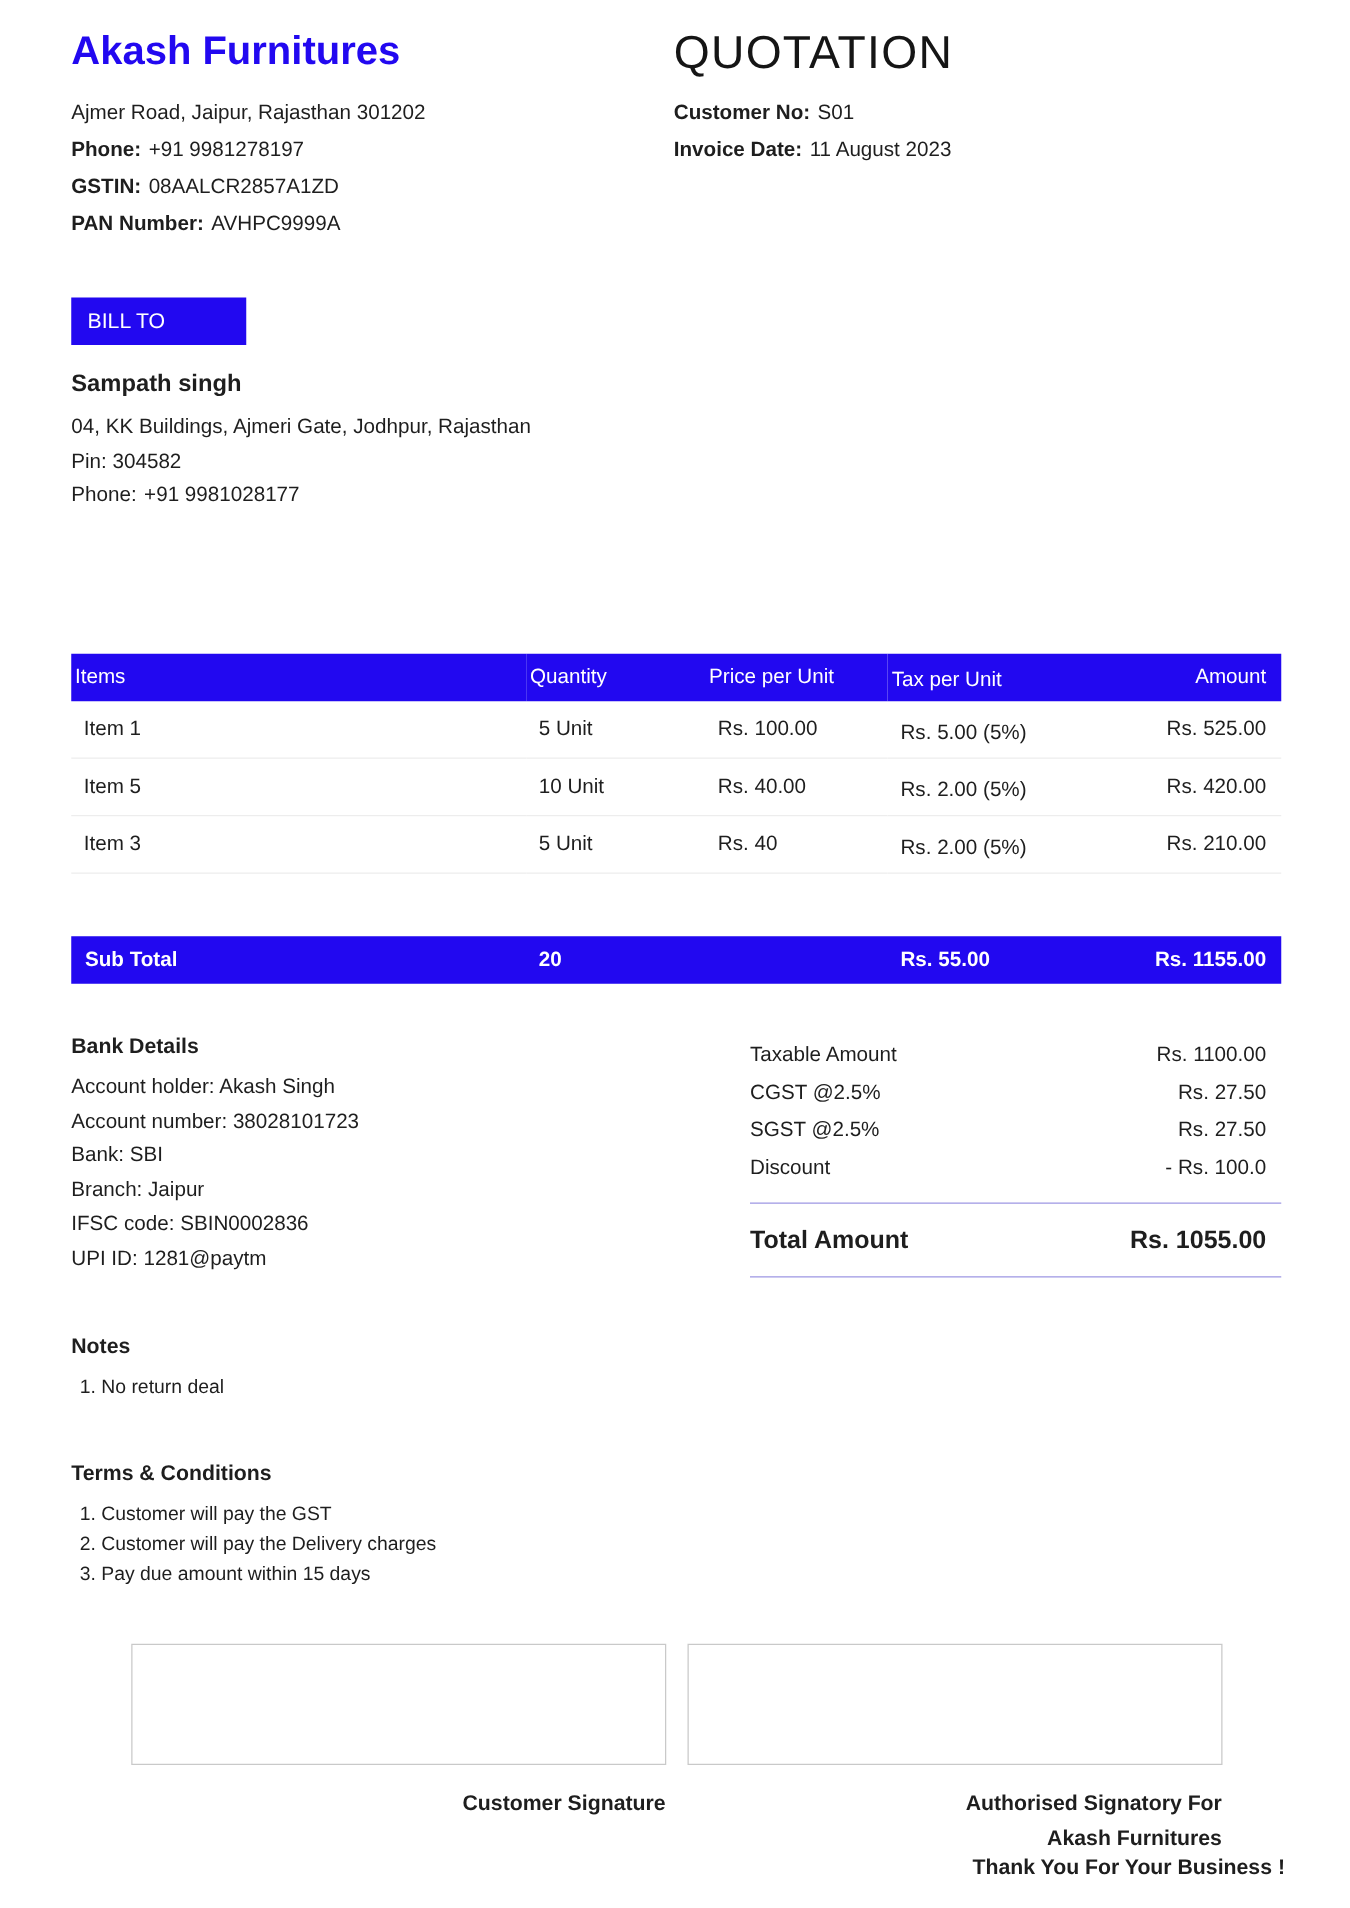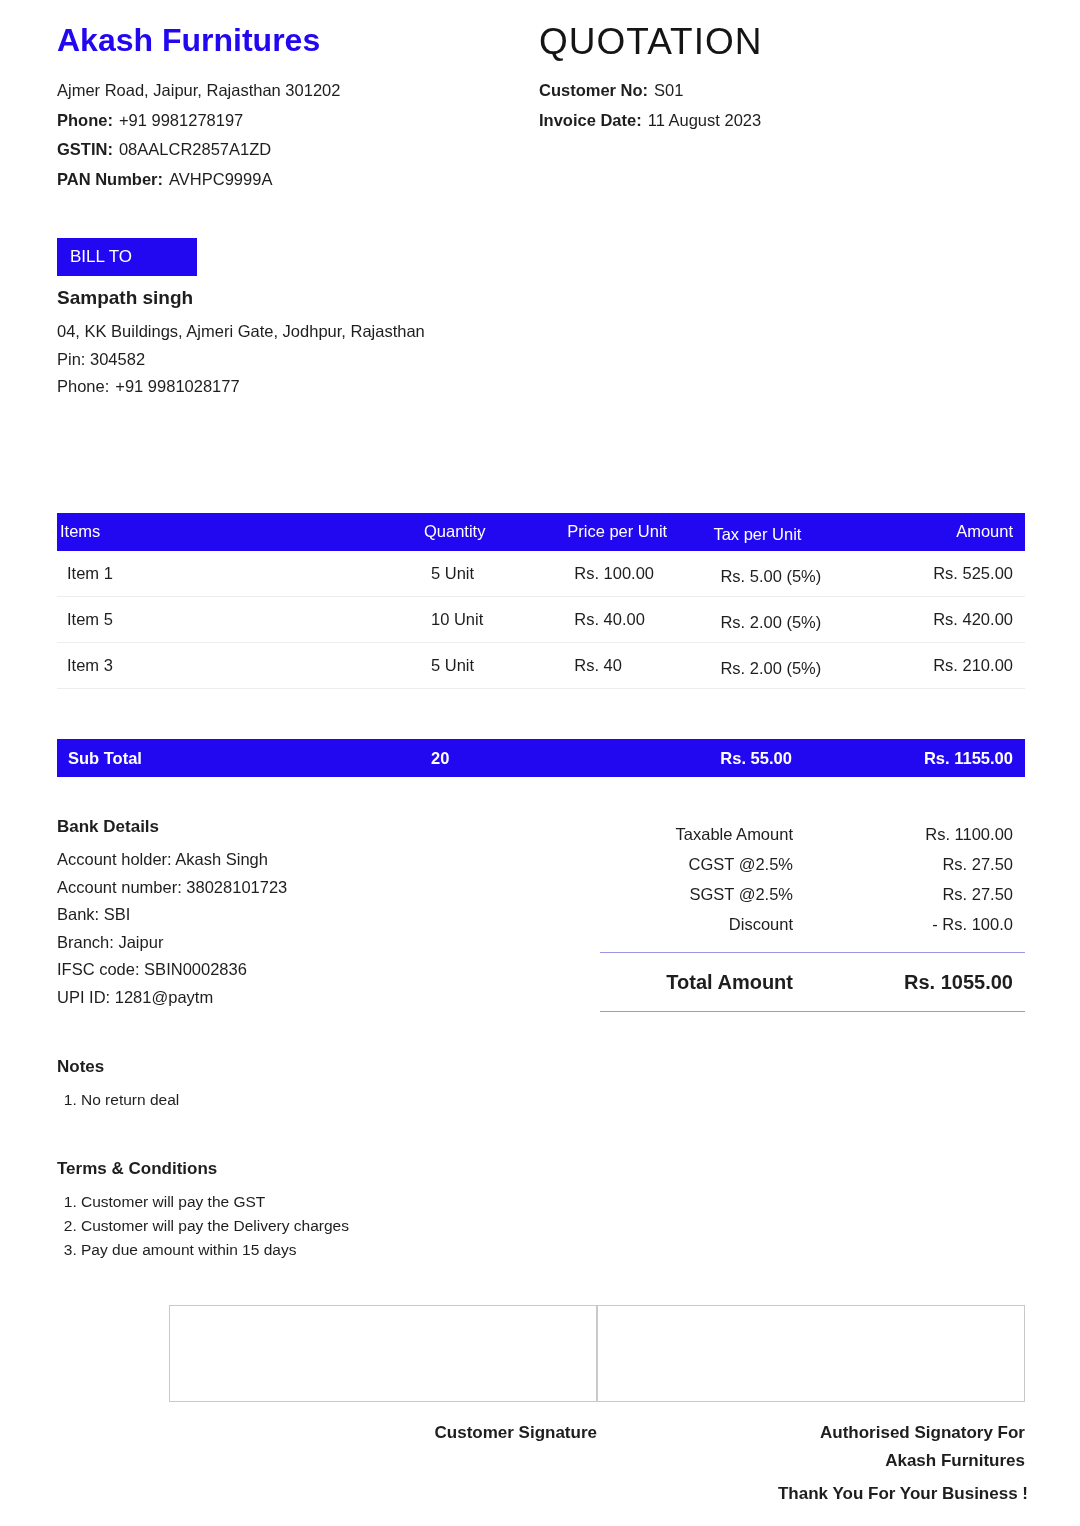--- a/index.html
+++ b/index.html
@@ -13,21 +13,21 @@
   .header-left { width:482px; flex:0 0 482px; }
   .header-right { flex:1; }
   .company-name { font-size:32px; font-weight:bold; color:var(--accent); line-height:40px; margin-bottom:16px; }
   .doc-title { font-size:37px; font-weight:400; letter-spacing:1px; line-height:44px; margin-bottom:12px; color:#151515; }
   .info-line { font-size:16.5px; line-height:29.5px; }
   .info-label { font-weight:bold; }
   .info-value { margin-left:6px; }
 
   
   .billto-chip { margin-top:44px; width:140px; height:38px; background:var(--accent); color:#fff; font-size:17px; line-height:38px; padding-left:13px; }
-  .customer-name { font-size:19px; font-weight:bold; margin-top:11px; }
+  .customer-name { font-size:19px; font-weight:bold; margin-top:21px; }
   .customer-block { margin-top:9px; font-size:16.5px; line-height:27.5px; }
 
   
   .items-section { margin-top:112px; }
   table.items { width:100%; border-collapse:collapse; table-layout:fixed; }
   col.c-items{width:37.6%} col.c-qty{width:14.8%} col.c-price{width:15.1%} col.c-tax{width:15%} col.c-amt{width:17.5%}
   thead th { background:var(--accent); color:#fff; font-weight:400; font-size:16.5px; height:38px; padding:0 3px; text-align:left; vertical-align:middle; }
   tbody td { font-size:16.5px; height:46px; padding:0 10px; border-bottom:1px solid var(--line); vertical-align:middle; }
   th.amt, td.amt { text-align:right; padding-right:12px; }
   .tax-shift { position:relative; top:3px; display:inline-block; }
@@ -36,35 +36,35 @@
   .subtotal-bar { margin-top:50px; height:38px; background:var(--accent); color:#fff; display:flex; align-items:center; font-weight:bold; font-size:16.5px; }
   .subtotal-bar .c1{width:37.6%; padding-left:11px;} .subtotal-bar .c2{width:14.8%; padding-left:10px;}
   .subtotal-bar .c3{width:15.1%;} .subtotal-bar .c4{width:15%; padding-left:10px;} .subtotal-bar .c5{width:17.5%; text-align:right; padding-right:12px;}
 
   
   .lower { margin-top:40px; display:flex; justify-content:space-between; }
   .bank-heading { font-size:17px; font-weight:bold; margin-bottom:9px; }
   .bank-line { font-size:16.5px; line-height:27.5px; }
   .summary { width:425px; padding-top:2px; }
   .summary-row { display:flex; font-size:16.5px; line-height:30px; }
-  .summary-label { flex:1; text-align:right; padding-right:12px; }
+  .summary-label { flex:1; text-align:left; padding-right:12px; }
   .summary-value { width:220px; text-align:right; padding-right:12px; }
   .summary-divider { border:none; border-top:1px solid var(--divider); margin:13px 0; }
   .summary-total { display:flex; font-size:20px; font-weight:bold; line-height:32px; }
   .summary-total .summary-label, .summary-total .summary-value { font-weight:bold; }
 
   
   .notes-section { margin-top:32px; }
   .section-heading { font-size:17px; font-weight:bold; }
   ol.plain-list { margin:11px 0 0 0; padding-left:24px; font-size:15.5px; }
   ol.plain-list li { line-height:23px; margin-bottom:1px; }
   .terms-section { margin-top:48px; }
 
   
-  .signatures { margin-top:44px; display:flex; justify-content:flex-end; }
+  .signatures { margin-top:44px; display:flex; justify-content:center;gap:17px; }
   .sig-col { width:428px; }
   .sig-box { width:100%; height:97px; border:1px solid var(--boxborder); background:#fff; }
   .sig-label { margin-top:17px; text-align:right; font-size:17px; font-weight:bold; line-height:28px; }
 
   
   .footer-thanks { position:absolute; right:52px; bottom:22px; font-size:17px; font-weight:bold; }
 </style>
 </head>
 <body>
 

